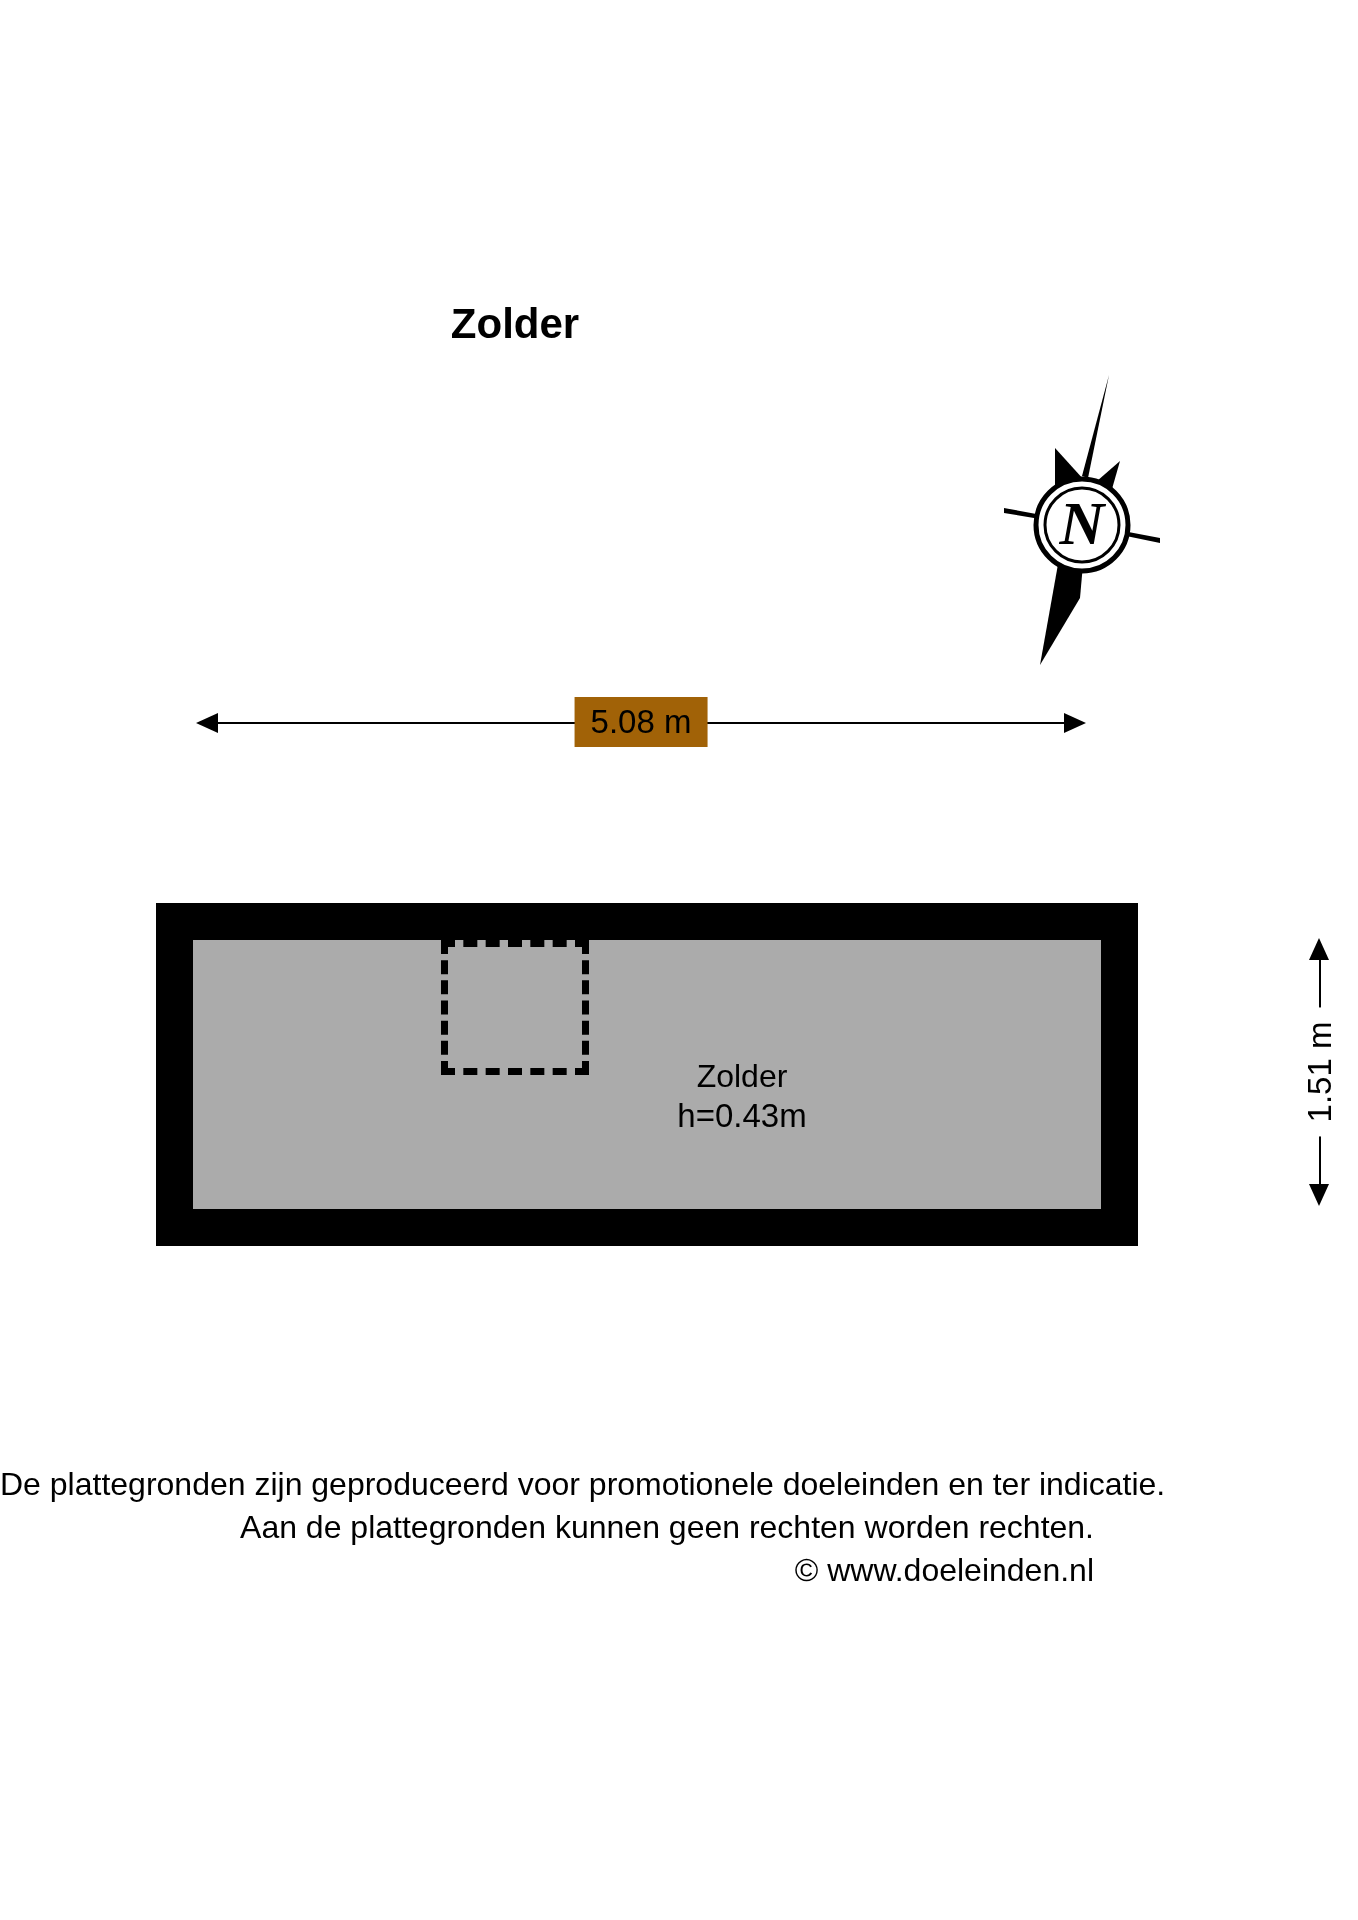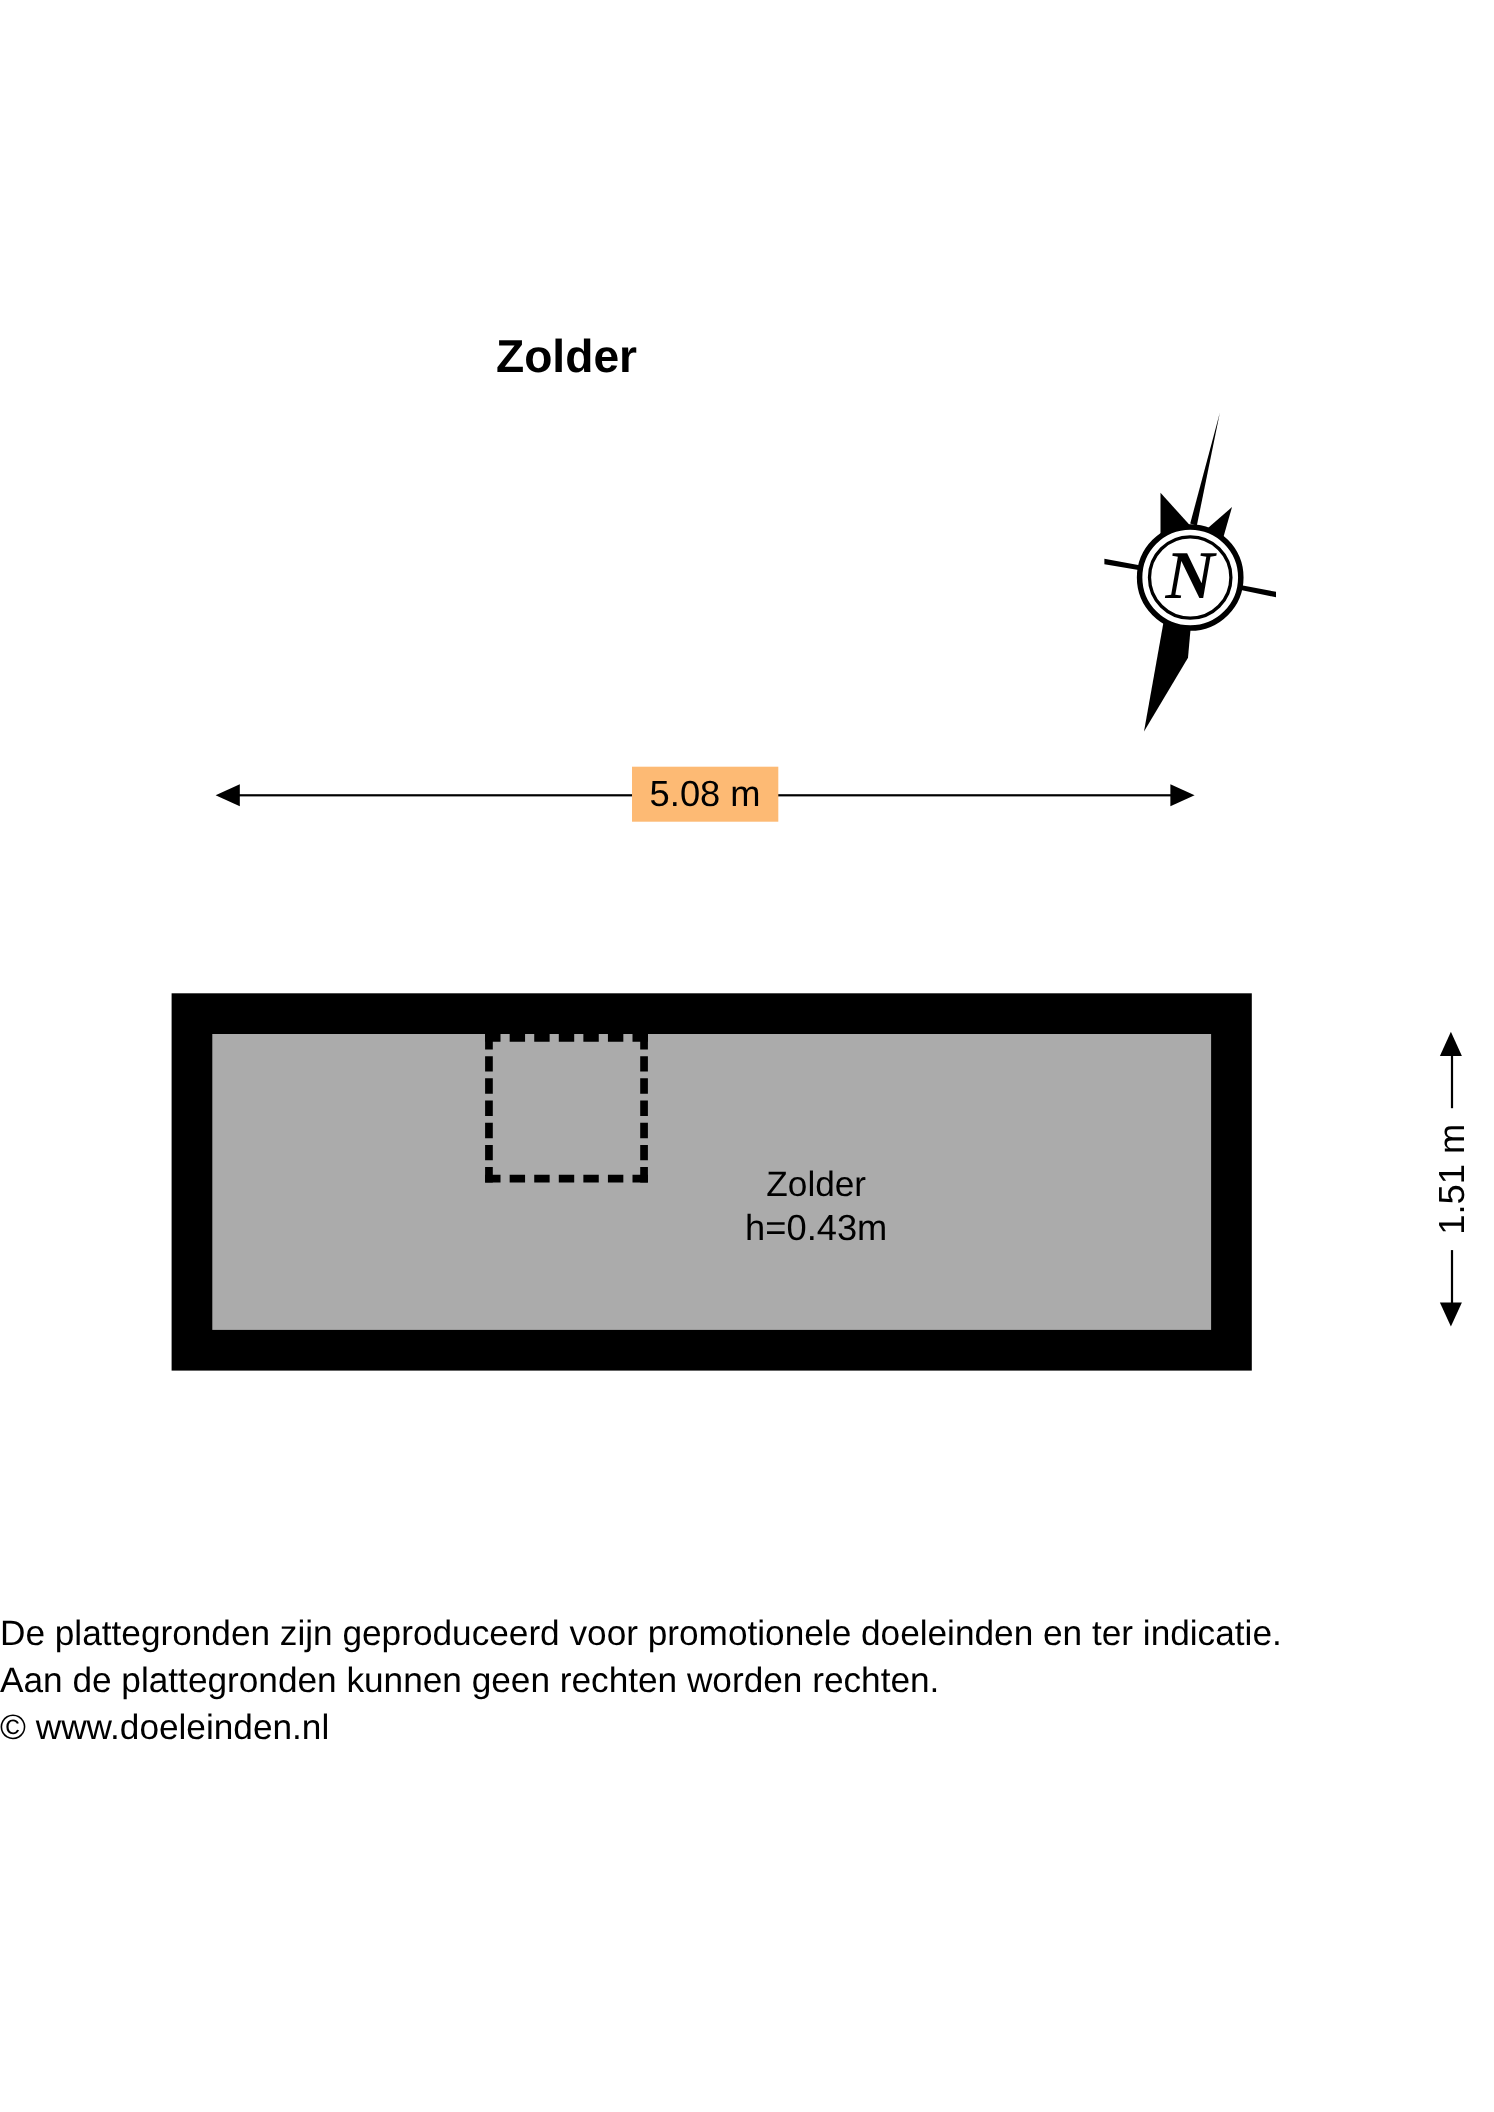--- a/index.html
+++ b/index.html
@@ -73,21 +73,21 @@
     border-top: 10px solid transparent;
     border-bottom: 10px solid transparent;
   }
   .arrow-left  { left: 0;  border-right: 22px solid #000; }
   .arrow-right { right: 0; border-left: 22px solid #000; }
   .dim-h-label {
     position: absolute;
     left: 50%;
     top: 0;
     transform: translateX(-50%);
-    background: #fdba74;
+    background: #a16207;
     padding: 0 16px;
     font-size: 33px;
     line-height: 50px;
     white-space: nowrap;
   }
 
   
   #dim-vertical {
     position: absolute;
     left: 1296px;
@@ -162,21 +162,21 @@
   }
   .room-name { font-size: 32px; }
   .room-height { font-size: 33px; }
 
   
   #footer {
     position: absolute;
     left: 0;
     top: 1463px;
     width: 1094px;
-    text-align: left;
+    text-align: right;
     font-size: 32px;
     line-height: 1.35;
   }
   #footer .f-line { display: block; white-space: nowrap; }
 </style>
 </head>
 <body>
 
 <div id="title-block">
   <div id="plan-subtitle">Zolder</div>

